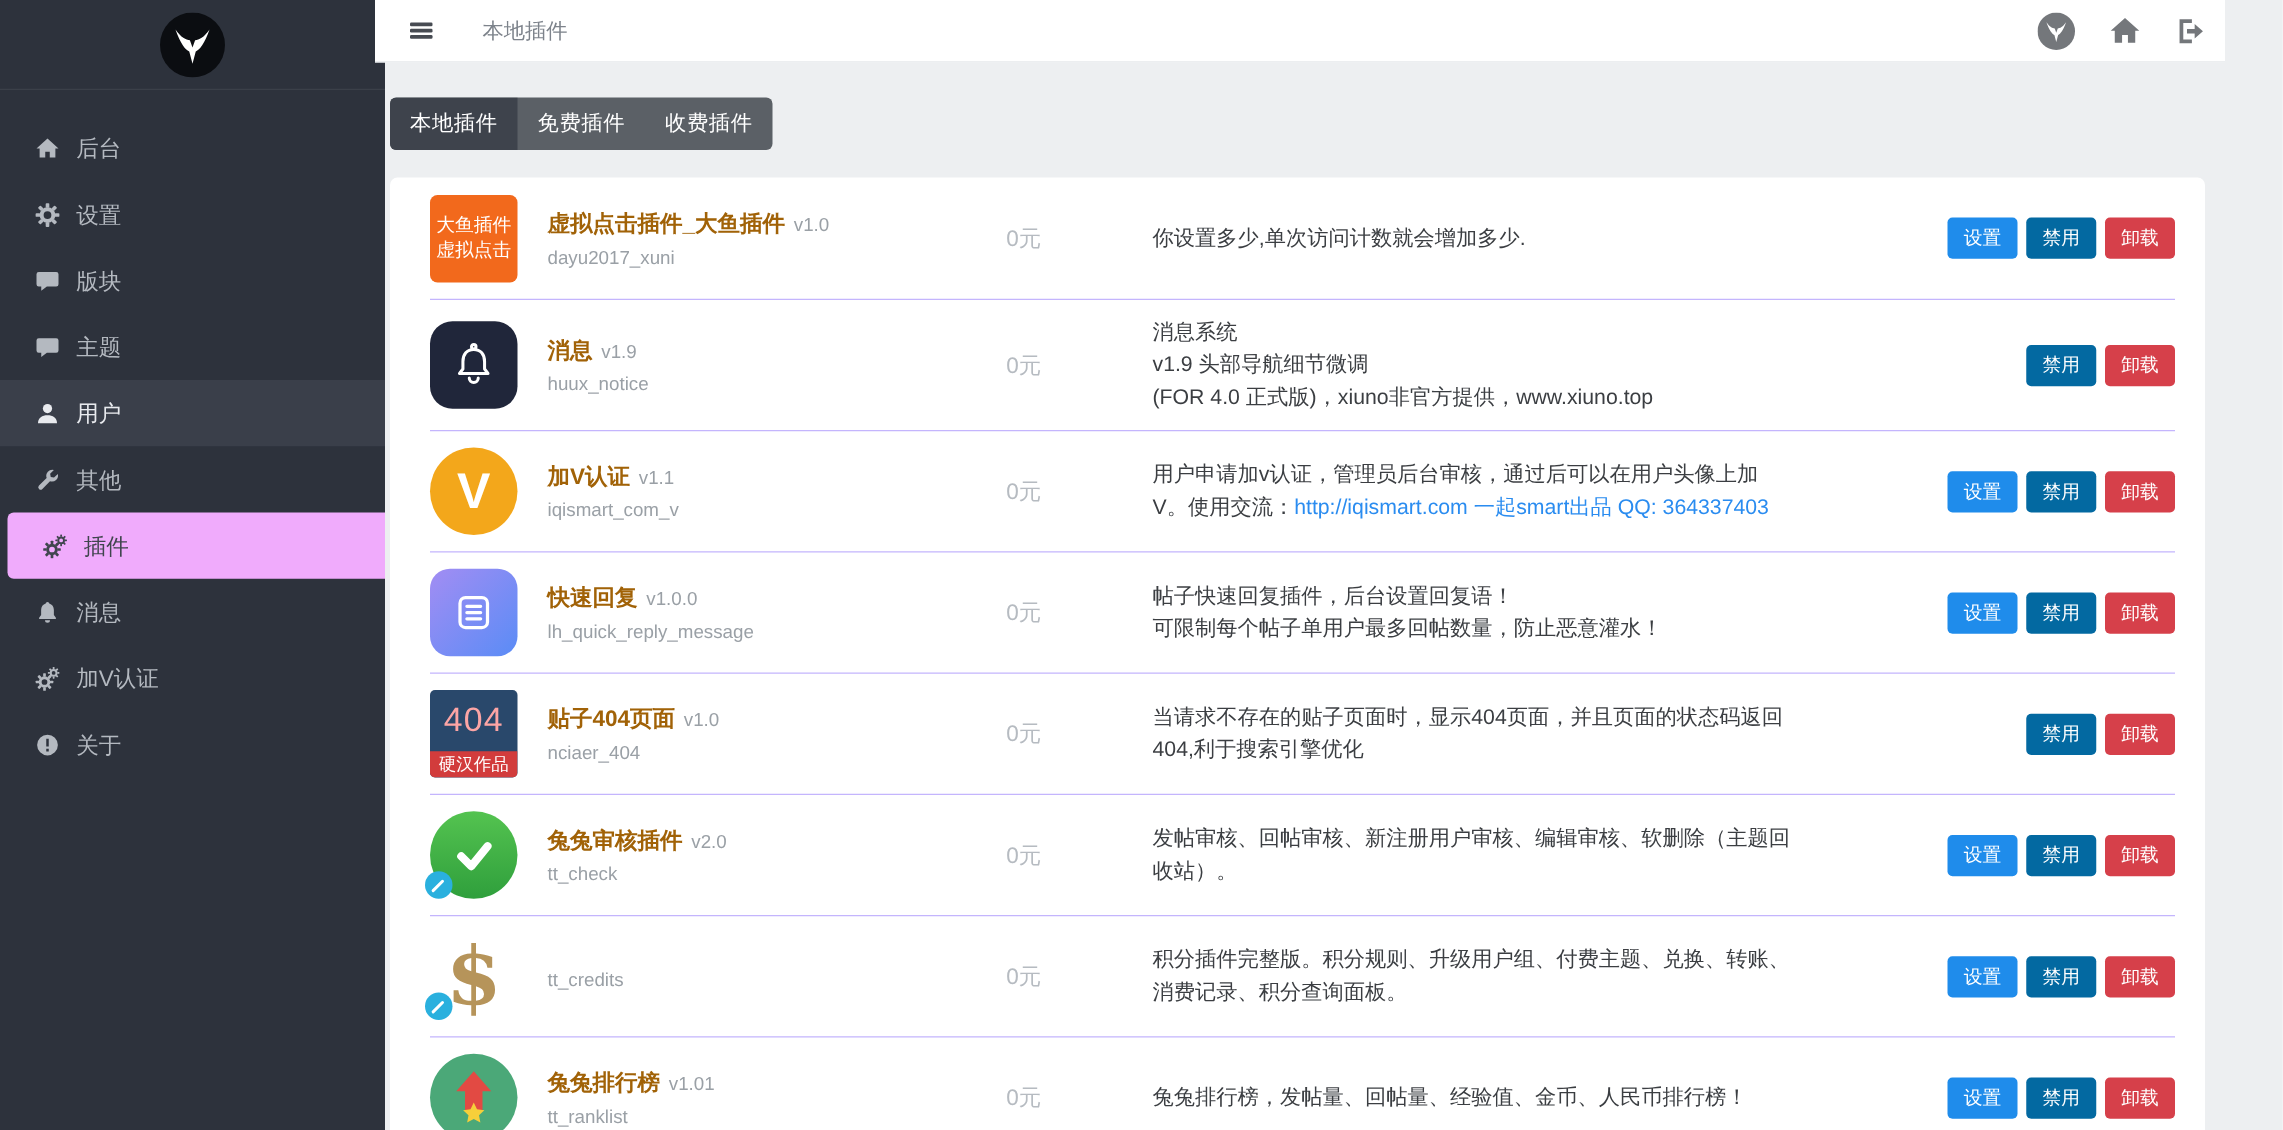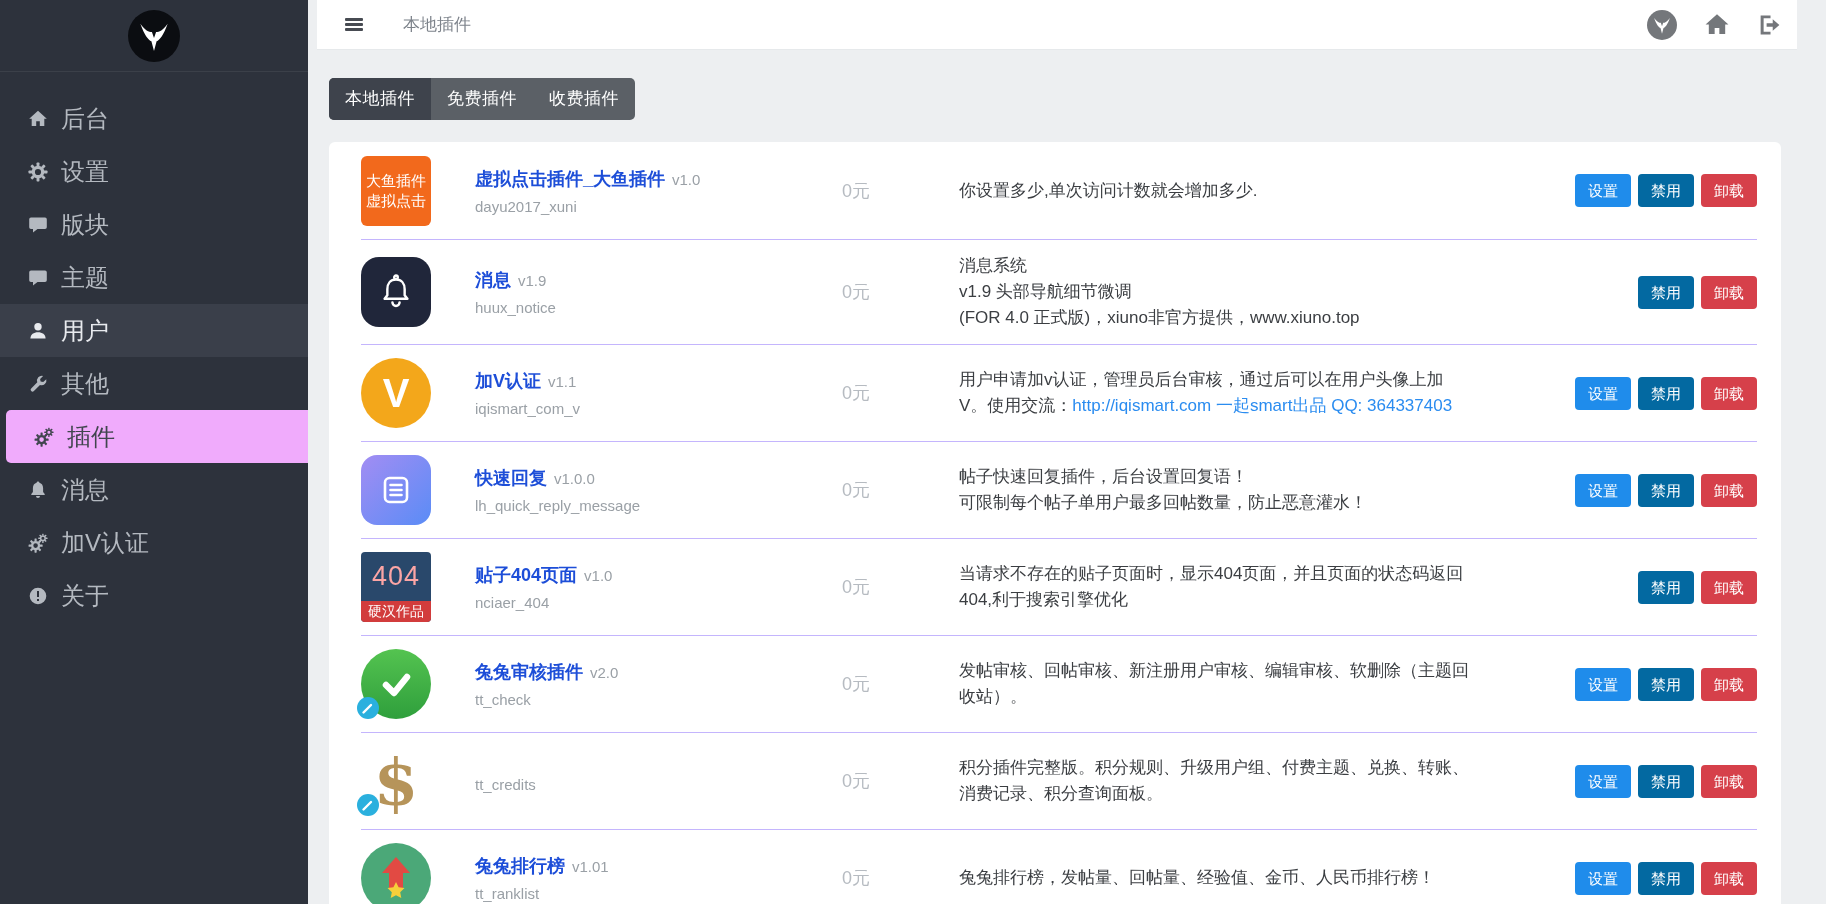--- a/index.html
+++ b/index.html
@@ -6,28 +6,28 @@
   html,body { width:1826px; height:904px; overflow:hidden;
     font-family:"Liberation Sans","DejaVu Sans",sans-serif; background:#edeff1; }
 
   
   .sidebar { position:absolute; left:0; top:0; width:308px; height:904px; background:#2d323c; }
   .side-logo-wrap { height:72px; display:flex; align-items:center; justify-content:center;
     border-bottom:1px solid rgba(255,255,255,0.07); }
   .side-logo { width:52px; height:52px; color:#0b0d11; }
   .side-menu { padding-top:20px; }
   .side-item { height:53px; display:flex; align-items:center; padding-left:28px;
-    color:#b4b9c0; font-size:24px; cursor:pointer; }
+    color:#b4b9c0; font-size:18px; cursor:pointer; }
   .side-item .si-svg { width:20px; height:20px; margin-right:13px; flex:none; }
   .side-item.hl { background:#3a3f4a; color:#e8eaee; }
   .side-item.active { background:#f0abfc; color:#40454e; margin-left:6px; 
     border-radius:5px 0 0 5px; }
 
   
-  .main { position:absolute; left:317px; top:0; width:1480px; height:904px; }
+  .main { position:absolute; left:300px; top:0; width:1480px; height:904px; }
   .topbar { height:50px; background:#fff; display:flex; align-items:center;
     border-bottom:1px solid #e6e9eb; }
   .burger { width:18px; height:13px; margin-left:28px; display:flex; flex-direction:column;
     justify-content:space-between; cursor:pointer; }
   .burger div { height:2.6px; background:#474b52; border-radius:1px; }
   .page-title { margin-left:40px; font-size:17px; color:#7d838b; }
   .top-icons { margin-left:auto; display:flex; align-items:center; gap:27px; padding-right:14px; color:#74777b; }
   .top-icons .tic { width:26px; height:26px; cursor:pointer; }
   .top-icons .tic.logo { width:30px; height:30px; }
 
@@ -36,24 +36,24 @@
     background:#5b6066; }
   .tab { padding:0 16px; height:42px; line-height:42px; color:#fff; font-size:17px;
     cursor:pointer; letter-spacing:0.5px; }
   .tab.active { background:#3e434c; }
 
   
   .card { margin:22px 16px 0 12px; background:#fff; border-radius:6px 6px 0 0;
     padding:0 24px 0 32px; min-height:800px; }
   .prow { display:flex; align-items:center; min-height:97px; padding:13px 0; }
   .prow:not(:first-child) { border-top:1px solid #c4b5fd; }
-  .p-icon { width:70px; height:70px; flex:none; margin-right:44px; position:relative;
+  .p-icon { width:70px; height:70px; flex:none; margin-right:24px; position:relative;
     display:flex; align-items:center; justify-content:center; overflow:visible; }
   .p-info { width:367px; flex:none; padding-right:12px; }
-  .p-name { color:#1d4ed8; font-size:18px; font-weight:bold; text-decoration:none; cursor:pointer; }
+  .p-name { color:#a16207; font-size:18px; font-weight:bold; text-decoration:none; cursor:pointer; }
   .p-ver { color:#9aa0a6; font-size:15px; margin-left:7px; }
   .p-id { color:#9aa0a6; font-size:15px; margin-top:7px; }
   .p-price { width:117px; flex:none; color:#b6bbc1; font-size:18px; }
   .p-desc { flex:1; color:#3b3e42; font-size:17px; line-height:26px; white-space:pre-line;
     padding-right:20px; }
   .p-link { color:#2a8cf0; text-decoration:none; cursor:pointer; }
   .p-actions { flex:none; display:flex; gap:7px; }
   .btn { display:inline-block; padding:7px 13px; border-radius:4px; color:#fff; font-size:15px;
     text-decoration:none; cursor:pointer; line-height:19px; }
   .btn-primary { background:#1f8ceb; }

